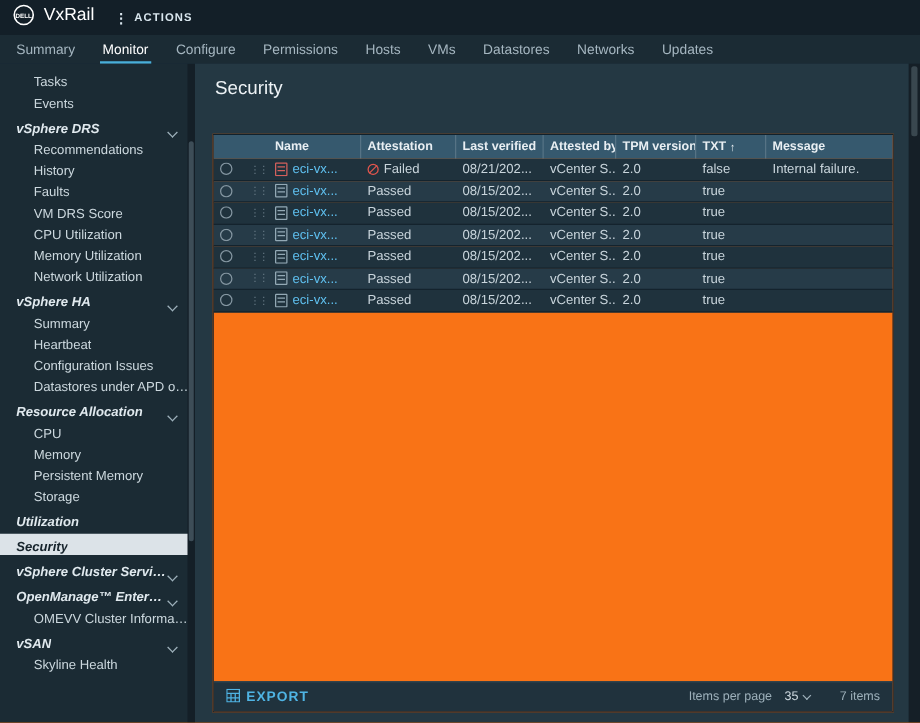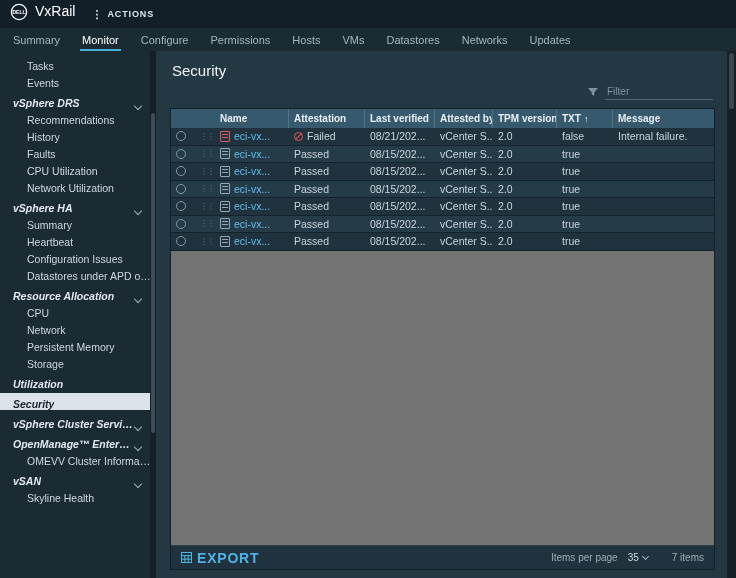--- a/index.html
+++ b/index.html
@@ -32,21 +32,21 @@
   .sidebar-scrollbar .thumb{position:absolute;top:62px;left:1px;width:4px;height:320px;background:#3d4d57;border-radius:2px;}
 
   
   .main{flex:1;background:#243843;padding:10px 12px 8px 14px;display:flex;flex-direction:column;min-width:0;}
   .page-title{font-size:15px;font-weight:normal;color:#eef3f6;margin:1px 0 4px 2px;}
   .filter-row{display:flex;justify-content:flex-end;align-items:center;gap:7px;margin:0 2px 7px 0;}
   .filter-input{background:transparent;border:none;border-bottom:1px solid #50697a;color:#d2dde3;font-size:10px;width:108px;padding:2px;font-family:"Liberation Sans",sans-serif;outline:none;}
   .filter-input::placeholder{color:#8296a2;}
 
   
-  .panel{flex:1;background:#737373;border:1px solid #12212b;display:flex;flex-direction:column;min-height:0;}
+  .panel{flex:1;background:#f97316;border:1px solid #12212b;display:flex;flex-direction:column;min-height:0;margin-top:24px;}
   .thead,.tr{display:grid;grid-template-columns:24px 20px 74px 76px 70px 58px 64px 56px 1fr;align-items:center;}
   .thead{background:#36596e;height:19px;font-size:10px;font-weight:bold;color:#e9eff3;flex:none;}
   .th{padding:0 5px;height:100%;display:flex;align-items:center;gap:3px;overflow:hidden;white-space:nowrap;}
   .th.sep{border-right:1px solid rgba(255,255,255,.16);}
   .sort-arrow{font-size:9px;font-weight:normal;}
   .tr{height:17.5px;font-size:10.5px;color:#c9d5dc;border-bottom:1px solid #14232d;cursor:default;}
   .tr:nth-child(odd){background:#1f323d;}
   .tr:nth-child(even){background:#263b48;}
   .td{padding:0 5px;overflow:hidden;white-space:nowrap;display:flex;align-items:center;gap:4px;min-width:0;}
   .radio{width:10px;height:10px;border:1px solid #8496a1;border-radius:50%;flex:none;cursor:pointer;}
@@ -55,21 +55,21 @@
   .host-icon{width:10px;height:11px;border:1px solid #93a9b5;border-radius:1px;flex:none;position:relative;}
   .host-icon::before{content:"";position:absolute;left:1px;right:1px;top:2px;height:1px;background:#93a9b5;box-shadow:0 3px 0 #93a9b5;}
   .host-icon.err{border-color:#d4605c;}
   .host-icon.err::before{background:#d4605c;box-shadow:0 3px 0 #d4605c;}
   .fail-icon{width:9px;height:9px;border:1px solid #e4564e;border-radius:50%;position:relative;flex:none;}
   .fail-icon::after{content:"";position:absolute;left:-1px;top:3.5px;width:9px;height:1px;background:#e4564e;transform:rotate(-45deg);}
   .table-spacer{flex:1;}
 
   
   .table-footer{height:24px;border-top:1px solid #2c4350;display:flex;align-items:center;padding:0 10px;background:#20323d;font-size:10px;color:#9db0ba;flex:none;}
-  .export{display:flex;align-items:center;gap:5px;color:#4fb4e4;font-weight:bold;letter-spacing:.8px;font-size:14px;cursor:pointer;background:none;border:none;font-family:"Liberation Sans",sans-serif;}
+  .export{display:flex;align-items:center;gap:5px;color:#4fb4e4;font-weight:bold;letter-spacing:.8px;font-size:11px;cursor:pointer;background:none;border:none;font-family:"Liberation Sans",sans-serif;}
   .footer-right{margin-left:auto;display:flex;align-items:center;gap:10px;}
   .ipp-select{display:flex;align-items:center;gap:4px;color:#cfdae1;cursor:pointer;}
   .chev-sm{width:5px;height:5px;border-right:1.3px solid #9fb2bc;border-bottom:1.3px solid #9fb2bc;transform:rotate(45deg);margin-top:-3px;}
   .items-count{margin-left:14px;color:#9db0ba;}
 
   
   .window-scrollbar{width:9px;background:#151f27;position:relative;flex:none;}
   .window-scrollbar .thumb{position:absolute;top:2px;left:2px;width:5px;height:56px;background:#39474f;border-radius:2px;}
 </style>
 </head>
@@ -119,23 +119,29 @@
     <div class="si child">
         <span class="lbl">Recommendations</span>
       </div>
     <div class="si child">
         <span class="lbl">History</span>
       </div>
     <div class="si child">
         <span class="lbl">Faults</span>
       </div>
     <div class="si child">
+        <span class="lbl">VM DRS Score</span>
+      </div>
+    <div class="si child">
         <span class="lbl">CPU Utilization</span>
       </div>
     <div class="si child">
+        <span class="lbl">Memory Utilization</span>
+      </div>
+    <div class="si child">
         <span class="lbl">Network Utilization</span>
       </div>
     <div class="si group">
         <span class="lbl">vSphere HA</span>
         <span class="chev"></span>
       </div>
     <div class="si child">
         <span class="lbl">Summary</span>
       </div>
     <div class="si child">
@@ -148,21 +154,21 @@
         <span class="lbl">Datastores under APD or P...</span>
       </div>
     <div class="si group">
         <span class="lbl">Resource Allocation</span>
         <span class="chev"></span>
       </div>
     <div class="si child">
         <span class="lbl">CPU</span>
       </div>
     <div class="si child">
-        <span class="lbl">Network</span>
+        <span class="lbl">Memory</span>
       </div>
     <div class="si child">
         <span class="lbl">Persistent Memory</span>
       </div>
     <div class="si child">
         <span class="lbl">Storage</span>
       </div>
     <div class="si top">
         <span class="lbl">Utilization</span>
       </div>
@@ -188,28 +194,20 @@
         <span class="lbl">Skyline Health</span>
       </div>
     <div class="sidebar-scrollbar">
         <div class="thumb"></div>
       </div>
   </aside>
 
   <main class="main">
     <h1 class="page-title">Security</h1>
 
-    <div class="filter-row">
-      <span>
-        <svg width="10" height="10" viewBox="0 0 10 10">
-            <path d="M0 1h10L6.2 5.4V9L3.8 7.4V5.4z" fill="#7e93a0"></path>
-          </svg>
-      </span>
-      <input class="filter-input" placeholder="Filter" style="">
-    </div>
 
     <section class="panel">
       <div class="thead">
         <div class="th"></div>
         <div class="th"></div>
         <div class="th sep">
             <span>Name</span>
           </div>
         <div class="th sep">
             <span>Attestation</span>

